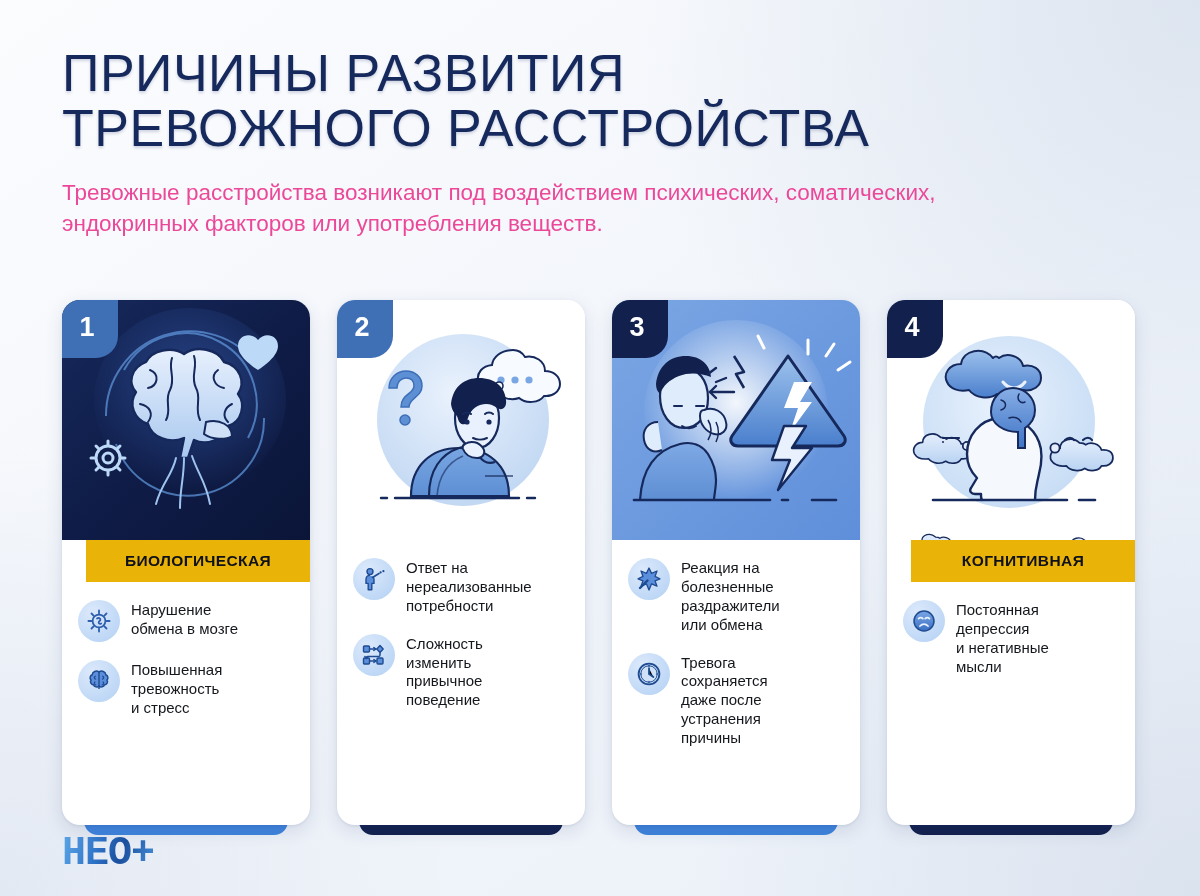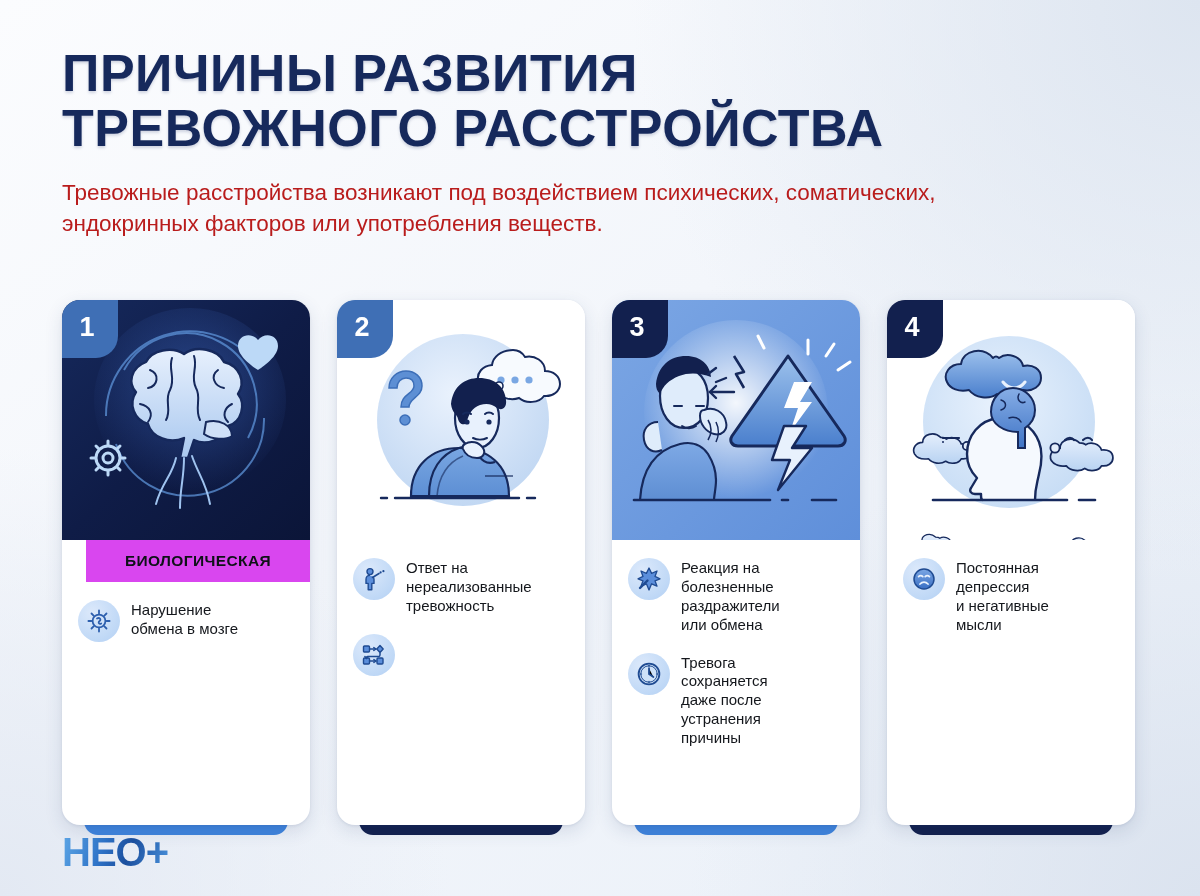--- a/index.html
+++ b/index.html
@@ -13,29 +13,29 @@
       radial-gradient(circle at 0% 100%,   #e3e9f3 0%, rgba(227,233,243,0) 30%),
       linear-gradient(145deg,#fbfcfe 0%,#f3f6fb 45%,#eaf0f8 100%);
     overflow:hidden;
     position:relative;
   }
   .page{ position:relative; width:1200px; height:896px; }
 
   
   .header{ position:absolute; left:62px; top:46px; width:1020px; }
   .title{
-    font-size:52px; line-height:1.06; font-weight:700;
+    font-size:52px; line-height:1.06; font-weight:400;
     color:#16295c; letter-spacing:.5px;
     text-transform:uppercase;
     text-shadow:0 2px 3px rgba(22,41,92,.18);
   }
   .title .l2{ display:block; }
   .subtitle{
     margin-top:22px;
-    font-size:22.5px; line-height:1.36; color:#b91c1c; font-weight:400;
+    font-size:22.5px; line-height:1.36; color:#ec4899; font-weight:400;
     max-width:1000px;
   }
 
   
   .cards{
     position:absolute; left:62px; top:300px;
     width:1078px; height:530px;
     display:flex; gap:27px;
   }
   .card{
@@ -68,21 +68,21 @@
     border-radius:16px 0 22px 0;
     display:flex; align-items:center; justify-content:center;
     color:#fff; font-size:27px; font-weight:700; line-height:1;
     padding-right:6px; padding-bottom:4px;
   }
   .badge.b-lt{ background:#3f6fb5; }
   .badge.b-dk{ background:#12204e; }
 
   
   .label-band{
-    flex:none; height:42px; background:#d946ef;
+    flex:none; height:42px; background:#eab308;
     display:flex; align-items:center; justify-content:center;margin-left:24px;
   }
   .label-band span{
     font-size:15.5px; font-weight:700; letter-spacing:.4px;
     color:#0e1117; text-transform:uppercase; white-space:nowrap;
   }
 
   
   .list{ flex:1; padding:18px 14px 10px 16px; display:flex; flex-direction:column; gap:18px; }
   .item{ display:flex; gap:11px; align-items:flex-start; }
@@ -93,21 +93,21 @@
   }
   .ico svg{ width:26px; height:26px; display:block; }
   .item-text{
     font-size:15px; line-height:1.26; color:#14171c; padding-top:1px;
     white-space:pre-line;
   }
 
   
   .logo{
     position:absolute; left:62px; bottom:22px;
-    display:flex; align-items:center; height:44px;
+    display:flex; align-items:flex-end; height:44px;font-family:Liberation Mono, monospace;
   }
   .logo-text{
     font-size:40px; font-weight:700; letter-spacing:-1px; line-height:1;
     background:linear-gradient(110deg,#5fa9e8 0%,#2f74c8 38%,#1b4f9e 62%,#4a93dd 100%);
     -webkit-background-clip:text; background-clip:text; color:transparent;
   }
 </style>
 </head>
 <body>
 
@@ -199,20 +199,38 @@
               <svg viewBox="0 0 26 26">
                   <g fill="none" stroke="#2d5fae" stroke-width="1.8">
                 <circle cx="13" cy="13" r="6.4"></circle>
                 <path d="M13 2.4v3M13 20.6v3M2.4 13h3M20.6 13h3M5.5 5.5l2.1 2.1M18.4 18.4l2.1 2.1M20.5 5.5l-2.1 2.1M5.5 20.5l2.1-2.1" stroke-linecap="round"></path>
                 <path d="M11 10.5c2.5-1.6 4.6 1.2 2.6 2.6-2 1.4-.3 3.6 1.6 2.4" stroke-linecap="round"></path>
               </g>
                 </svg>
             </div>
             <div class="item-text">Нарушение
 обмена в мозге</div>
+          </div>
+          <div class="item">
+            <div class="ico">
+              <svg viewBox="0 0 26 26">
+                <path d="M13 4c-2.6-2-6.6-.4-6.8 2.8C4 7.6 3.4 10.4 5 12c-1.4 2 .2 4.8 2.6 5 .6 2 3.6 2.6 5.4 1.2
+                         1.8 1.4 4.8.8 5.4-1.2 2.4-.2 4-3 2.6-5 1.6-1.6 1-4.4-1.2-5.2C19.6 3.6 15.6 2 13 4Z" fill="#5b8edb" stroke="#1f4b92" stroke-width="1.5"></path>
+                <path d="M13 4v17" stroke="#1f4b92" stroke-width="1.4" fill="none"></path>
+                <g fill="none" stroke="#1f4b92" stroke-width="1.2" stroke-linecap="round">
+                  <path d="M9.4 8.2c-1.6.6-1.4 2.6.2 3"></path>
+                    <path d="M16.6 8.2c1.6.6 1.4 2.6-.2 3"></path>
+                  <path d="M9 14c-1.2.8-.8 2.6.8 2.8"></path>
+                    <path d="M17 14c1.2.8.8 2.6-.8 2.8"></path>
+                </g>
+              </svg>
+            </div>
+            <div class="item-text">Повышенная
+тревожность
+и стресс</div>
           </div>
         </div>
       </div>
     </div>
 
     <div class="card">
       <div class="card-accent" style="background:#12204e"></div>
       <div class="card-body">
         <div class="illus">
           <svg viewBox="0 0 248 240" xmlns="http://www.w3.org/2000/svg">
@@ -277,39 +295,43 @@
                 <path d="M9 9.4c-2.4 0-4 1.6-4 4v4h2.2v6.4h3.6V17.4H13v-4c0-1-.3-2-1-2.8" fill="#5b8edb" stroke="#1f4b92" stroke-width="1.4" stroke-linejoin="round"></path>
                 <path d="M11.5 11.5 18 7.5" stroke="#1f4b92" stroke-width="1.6" fill="none" stroke-linecap="round"></path>
                 <g fill="#1f4b92">
                     <circle cx="19.6" cy="6.4" r="1.1"></circle>
                     <circle cx="22.4" cy="5.2" r="1.1"></circle>
                   </g>
               </svg>
             </div>
             <div class="item-text">Ответ на
 нереализованные
-тревожность</div>
+потребности</div>
           </div>
           <div class="item">
             <div class="ico">
               <svg viewBox="0 0 26 26">
                 <rect x="2.5" y="4" width="6" height="6" rx="1" fill="#5b8edb" stroke="#1f4b92" stroke-width="1.4"></rect>
                 <rect x="2.5" y="16" width="6" height="6" rx="1" fill="#5b8edb" stroke="#1f4b92" stroke-width="1.4"></rect>
                 <rect x="16" y="16" width="6" height="6" rx="1" fill="#5b8edb" stroke="#1f4b92" stroke-width="1.4"></rect>
                 <path d="M19 3.6l3.2 3.4L19 10.4 15.8 7Z" fill="#5b8edb" stroke="#1f4b92" stroke-width="1.4" stroke-linejoin="round"></path>
                 <g fill="none" stroke="#1f4b92" stroke-width="1.5" stroke-linecap="round">
                   <path d="M9 7h5.5"></path>
                     <path d="M12.8 5.6 14.8 7l-2 1.4"></path>
                   <path d="M19 11v2c0 1-.8 1.6-1.8 1.6H7c-1 0-1.7.6-1.7 1.6"></path>
                   <path d="M3.9 14.6 5.4 16.4 6.9 14.6"></path>
                   <path d="M9 19h5.6"></path>
                     <path d="M12.9 17.6 14.9 19l-2 1.4"></path>
                 </g>
               </svg>
             </div>
+            <div class="item-text">Сложность
+изменить
+привычное
+поведение</div>
           </div>
         </div>
       </div>
     </div>
 
     <div class="card">
       <div class="card-accent" style="background:#3f84dd"></div>
       <div class="card-body">
         <div class="illus">
           <svg viewBox="0 0 248 240" xmlns="http://www.w3.org/2000/svg">
@@ -476,20 +498,23 @@
                 <path d="M132 94c-3 6 2 10 6 8"></path>
                 <path d="M122 118c5-2 10 0 12 4"></path>
             </g>
             <g stroke="#16295c" stroke-width="2.6" stroke-linecap="round">
               <path d="M46 200h134"></path>
                 <path d="M192 200h16"></path>
             </g>
           </svg>
           <div class="badge b-dk">4</div>
         </div>
+        <div class="label-band">
+          <span>КОГНИТИВНАЯ</span>
+        </div>
         <div class="list">
           <div class="item">
             <div class="ico">
               <svg viewBox="0 0 26 26">
                 <defs>
                     <linearGradient id="sadg" x1="0" y1="0" x2="0" y2="1">
                   <stop offset="0" stop-color="#7ba7e4"></stop>
                       <stop offset="1" stop-color="#3a6fc4"></stop>
                     </linearGradient>
                   </defs>

